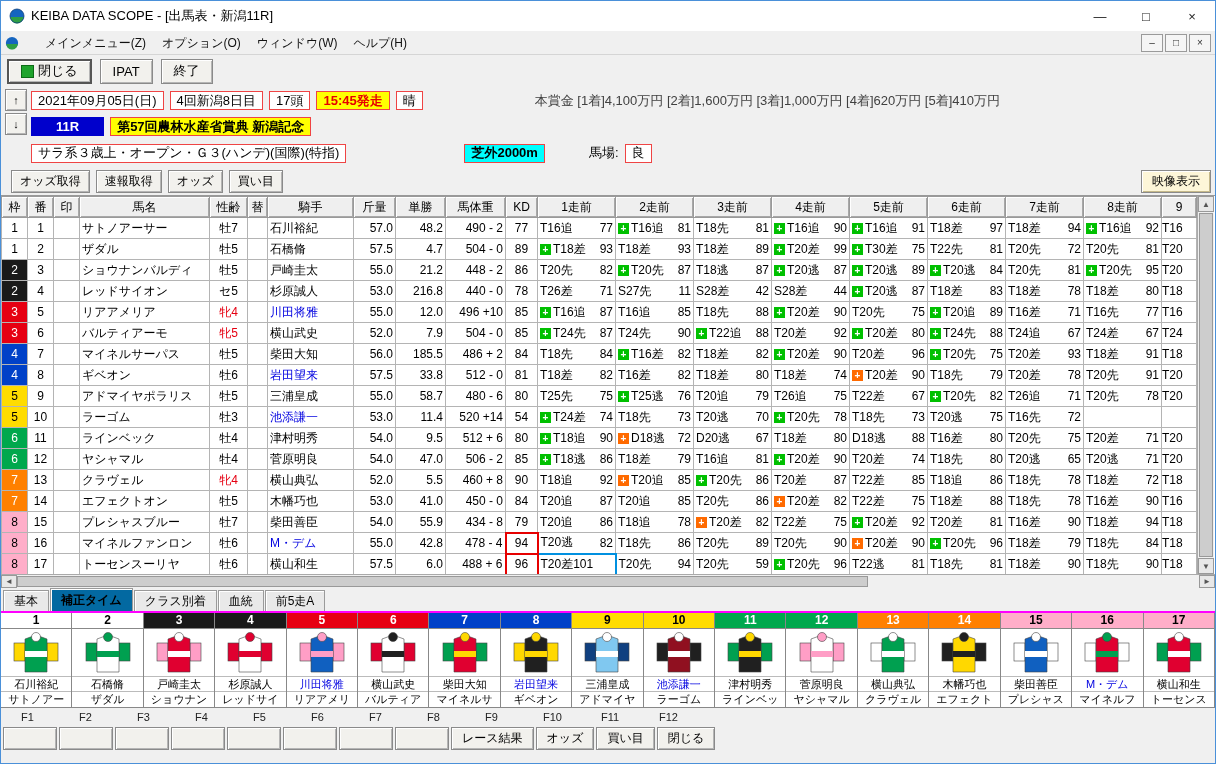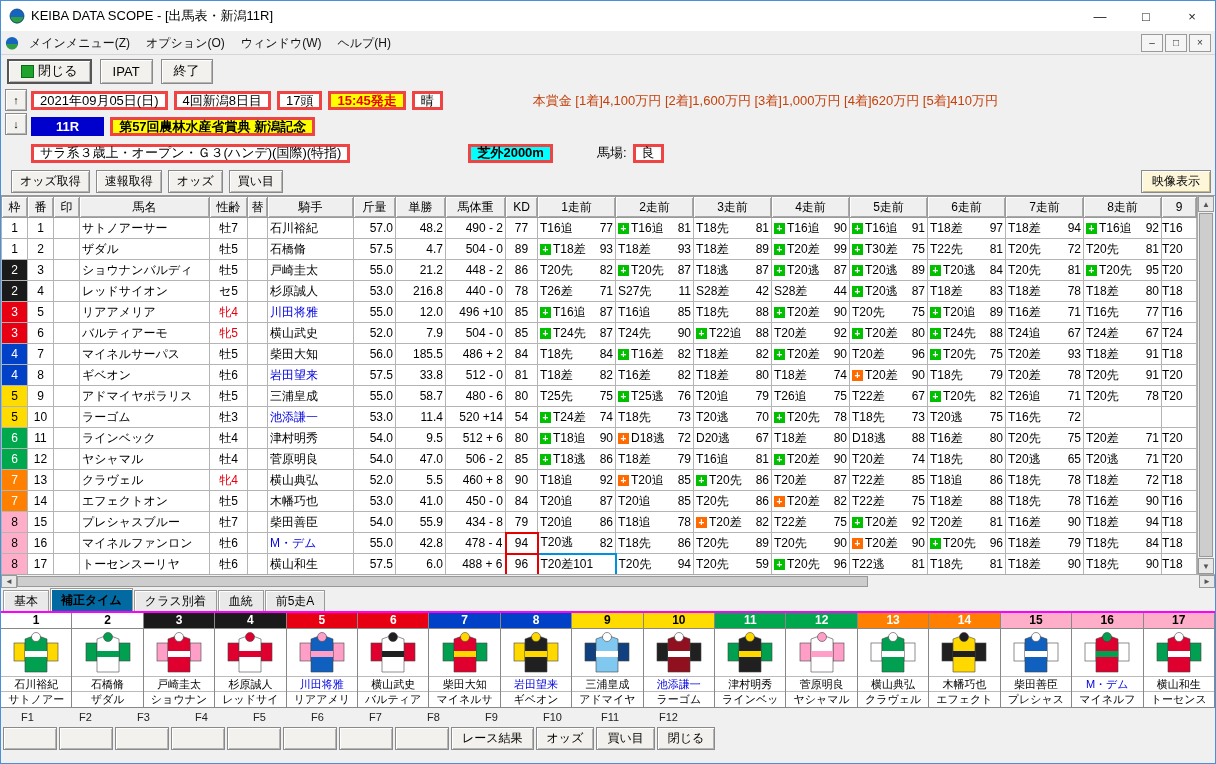--- a/index.html
+++ b/index.html
@@ -2,41 +2,41 @@
 <html><head>
 <meta charset="utf-8">
 <style>
 *{margin:0;padding:0;box-sizing:border-box;font-family:"Liberation Sans","DejaVu Sans",sans-serif;}
 html,body{width:1216px;height:764px;overflow:hidden;background:#f0f0f0;}
 .window{width:1216px;height:764px;border:1px solid #4a90d9;display:flex;flex-direction:column;background:#f0f0f0;}
 .titlebar{height:30px;background:#ffffff;display:flex;align-items:center;padding:0 0 0 8px;gap:6px;flex:0 0 auto;}
 .title{font-size:13px;color:#000;}
 .wincontrols{margin-left:auto;display:flex;height:30px;}
 .wbtn{width:46px;height:30px;display:flex;align-items:center;justify-content:center;font-size:13px;color:#222;}
-.menubar{height:24px;display:flex;align-items:center;padding:0 4px;gap:2px;background:#f0f0f0;border-bottom:1px solid #d5d5d5;flex:0 0 auto;}
+.menubar{height:24px;display:flex;align-items:center;padding:0 4px;gap:18px;background:#f0f0f0;border-bottom:1px solid #d5d5d5;flex:0 0 auto;}
 .menuitem{font-size:12px;padding:3px 8px;color:#111;}
 .mdicontrols{margin-left:auto;display:flex;gap:2px;}
 .mdibtn{width:22px;height:18px;border:1px solid #9a9a9a;background:#f5f5f5;font-size:10px;display:flex;align-items:center;justify-content:center;color:#333;}
 .btn3d{background:#f2f1ed;border:1px solid #8a8a8a;box-shadow:inset 1px 1px 0 #ffffff,inset -1px -1px 0 #b5b5b5;font-size:13px;color:#000;}
 .toolbar{height:32px;display:flex;align-items:center;gap:8px;padding:2px 6px;flex:0 0 auto;}
 .tbbtn{height:25px;padding:0 12px;display:inline-flex;align-items:center;gap:4px;}
 .tbbtn.first{border:2px solid #555;}
 .greenicon{width:13px;height:13px;background:#1fa32c;border:1px solid #0c6b16;display:inline-block;}
 .raceinfo{display:flex;padding:2px 4px;gap:4px;flex:0 0 auto;height:80px;}
 .arrowcol{display:flex;flex-direction:column;gap:2px;width:22px;}
 .arrowbtn{width:22px;height:22px;font-size:11px;padding:0;}
 .infocol{flex:1;display:flex;flex-direction:column;gap:3px;}
 .inforow{display:flex;align-items:center;gap:6px;height:24px;}
-.fbox{border:3px solid #ef4444;background:#fff;height:19px;font-size:13px;padding:0 6px;display:inline-flex;align-items:center;white-space:nowrap;color:#000;}
+.fbox{border:1px solid #ef4444;background:#fff;height:19px;font-size:13px;padding:0 6px;display:inline-flex;align-items:center;white-space:nowrap;color:#000;}
 .fbox.yellow{background:#ffff00;}
 .fbox.redtext{color:#e60000;font-weight:bold;}
 .fbox.cyan{background:#00ffff;font-weight:bold;}
 .racenum{background:#0000cc;color:#fff;font-weight:bold;padding:2px 25px;font-size:13px;}
 .racename{font-weight:bold;}
-.prize{font-size:13px;margin-left:84px;white-space:nowrap;color:#c2410c;}
+.prize{font-size:13px;margin-left:106px;white-space:nowrap;color:#404040;}
 .tracklabel{font-size:13px;margin-left:38px;}
 .coursebox{margin-left:112px;}
 .toolbar2{height:28px;display:flex;align-items:center;gap:4px;padding:0 4px;flex:0 0 auto;}
 .tb2btn{height:23px;padding:0 8px;font-size:12px;margin-left:6px;}
 .videobtn{margin-left:auto;background:#fdf6d8;height:23px;padding:0 10px;font-size:12px;border:1px solid #8a8a8a;box-shadow:inset 1px 1px 0 #fff,inset -1px -1px 0 #c5b98a;}
 .tablewrap{display:flex;flex:0 0 auto;height:379px;background:#fff;border-top:1px solid #999;}
 table{border-collapse:collapse;table-layout:fixed;background:#fff;flex:0 0 auto;}
 th,td{border:1px solid #b4b4b4;font-size:12px;height:21px;overflow:hidden;white-space:nowrap;padding:0 2px;color:#000;}
 th{background:#efefef;font-weight:normal;border:1px solid #9a9a9a;box-shadow:inset 1px 1px 0 #fff,inset -1px -1px 0 #a8a8a8;}
 td.c{text-align:center;}

